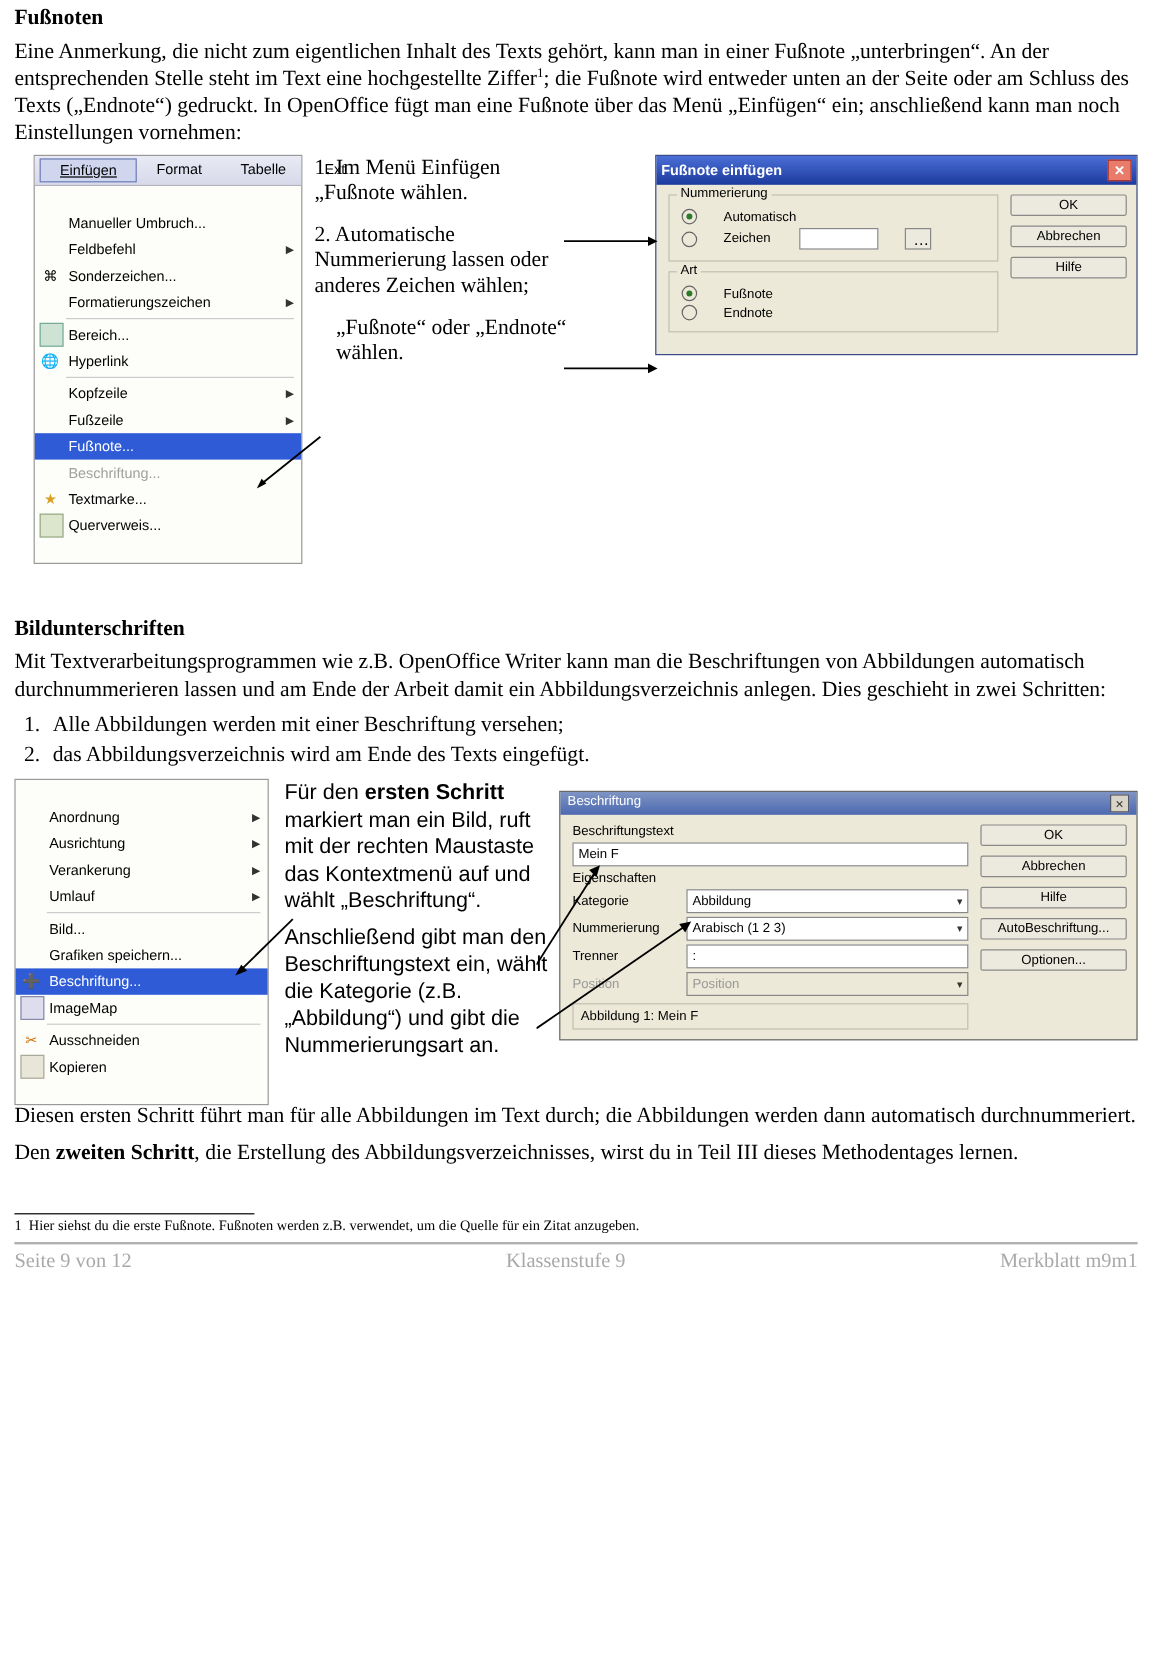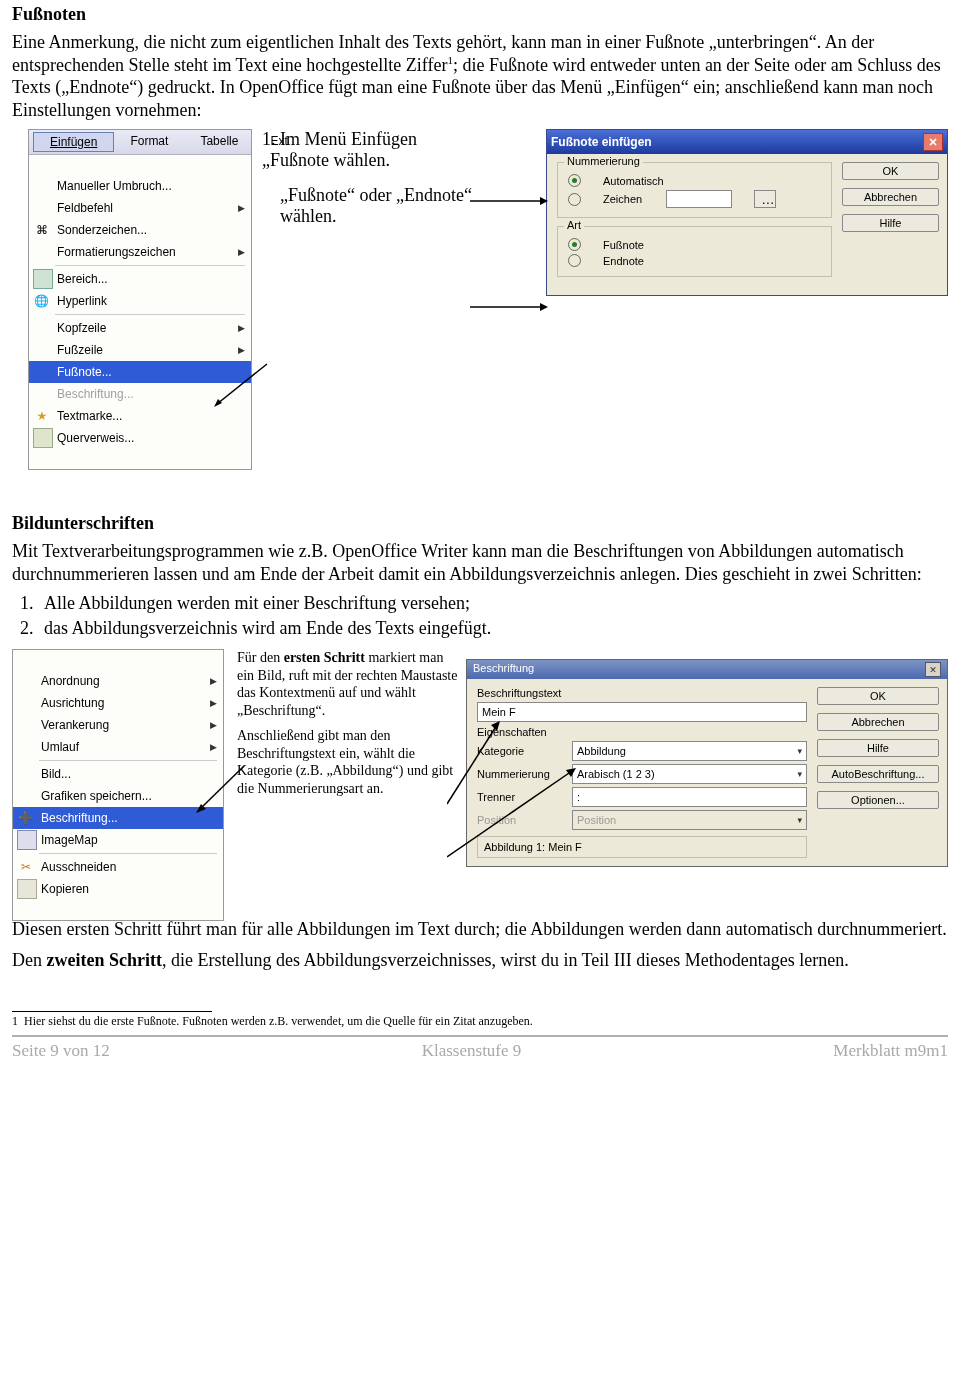--- a/index.html
+++ b/index.html
@@ -46,21 +46,21 @@
 .dlg2-title .cx { margin-left:auto; width:14px;height:13px;border:1px solid #556;background:#d8d4c8;color:#333;display:flex;align-items:center;justify-content:center;font-size:9px; }
 .dlg2-body { padding:8px 10px; display:flex; }
 .dlg2-left { flex:1; }
 .dlg2-row { display:flex; align-items:center; margin:3px 0; }
 .dlg2-row label { width:95px; }
 .dlg2-row .val { flex:1; height:18px; border:1px solid #888; background:#fff; display:flex; align-items:center; padding:0 4px; font-size:11px; }
 .dlg2-row .val.dd::after { content:'▾'; margin-left:auto; font-size:9px; color:#333; }
 .dlg2-row .val.dis { background:#ece9d8; color:#999; }
 .dlg2-btns { width:120px; margin-left:10px; }
 .preview { border:1px solid #c0c0b0; padding:4px 6px; margin-top:6px; font-size:11px; }
-.col-txt { width:225px; font-family:Liberation Serif, serif; font-size:14px; margin:0 10px; }
+.col-txt { width:225px; font-family:Liberation Sans, sans-serif; font-size:18px; margin:0 10px; }
 ol.doc { margin:6px 0 10px 26px; padding:0; }
 ol.doc li { margin-bottom:4px; padding-left:6px; }
 .footnote-sep { width:200px; border:none; border-top:1px solid #000; margin:40px 0 2px 0; }
 .footer-rule { border:none; border-top:2px solid #b0b0b0; margin:6px 0 4px 0; }
 .footer { display:flex; font-size:17px; color:#a9a9a9; padding-bottom:6px; }
 .footer .c { flex:1; text-align:center; }
 .footer .r { text-align:right; }
 svg.arrow-line { position:absolute; pointer-events:none; }
 .section-wrap { position:relative; }
 </style>
@@ -127,20 +127,21 @@
         </div>
       <div class="menu-item">
           <span class="ico" style="background:#dde6cc;border:1px solid #9a8;"></span>
           <span>Querverweis...</span>
         </div>
     </div>
   </div>
 
   <div style="position:absolute; left:250px; top:0; width:210px; font-size:18px;">
     <div style="margin-bottom:14px;"><span>1.</span> <span>Im Menü Einfügen „Fußnote wählen.</span></div>
+    <div style="margin-bottom:14px;"><span>2.</span> <span>Automatische Nummerierung lassen oder anderes Zeichen wählen;</span></div>
     <div style="margin-left:18px;">„Fußnote“ oder „Endnote“ wählen.</div>
   </div>
 
   <div class="dialog" style="position:absolute; right:0; top:0;">
     <div class="dlg-title">
       <span>Fußnote einfügen</span>
       <span class="close">✕</span>
     </div>
     <div class="dlg-body">
       <div class="dlg-col">

